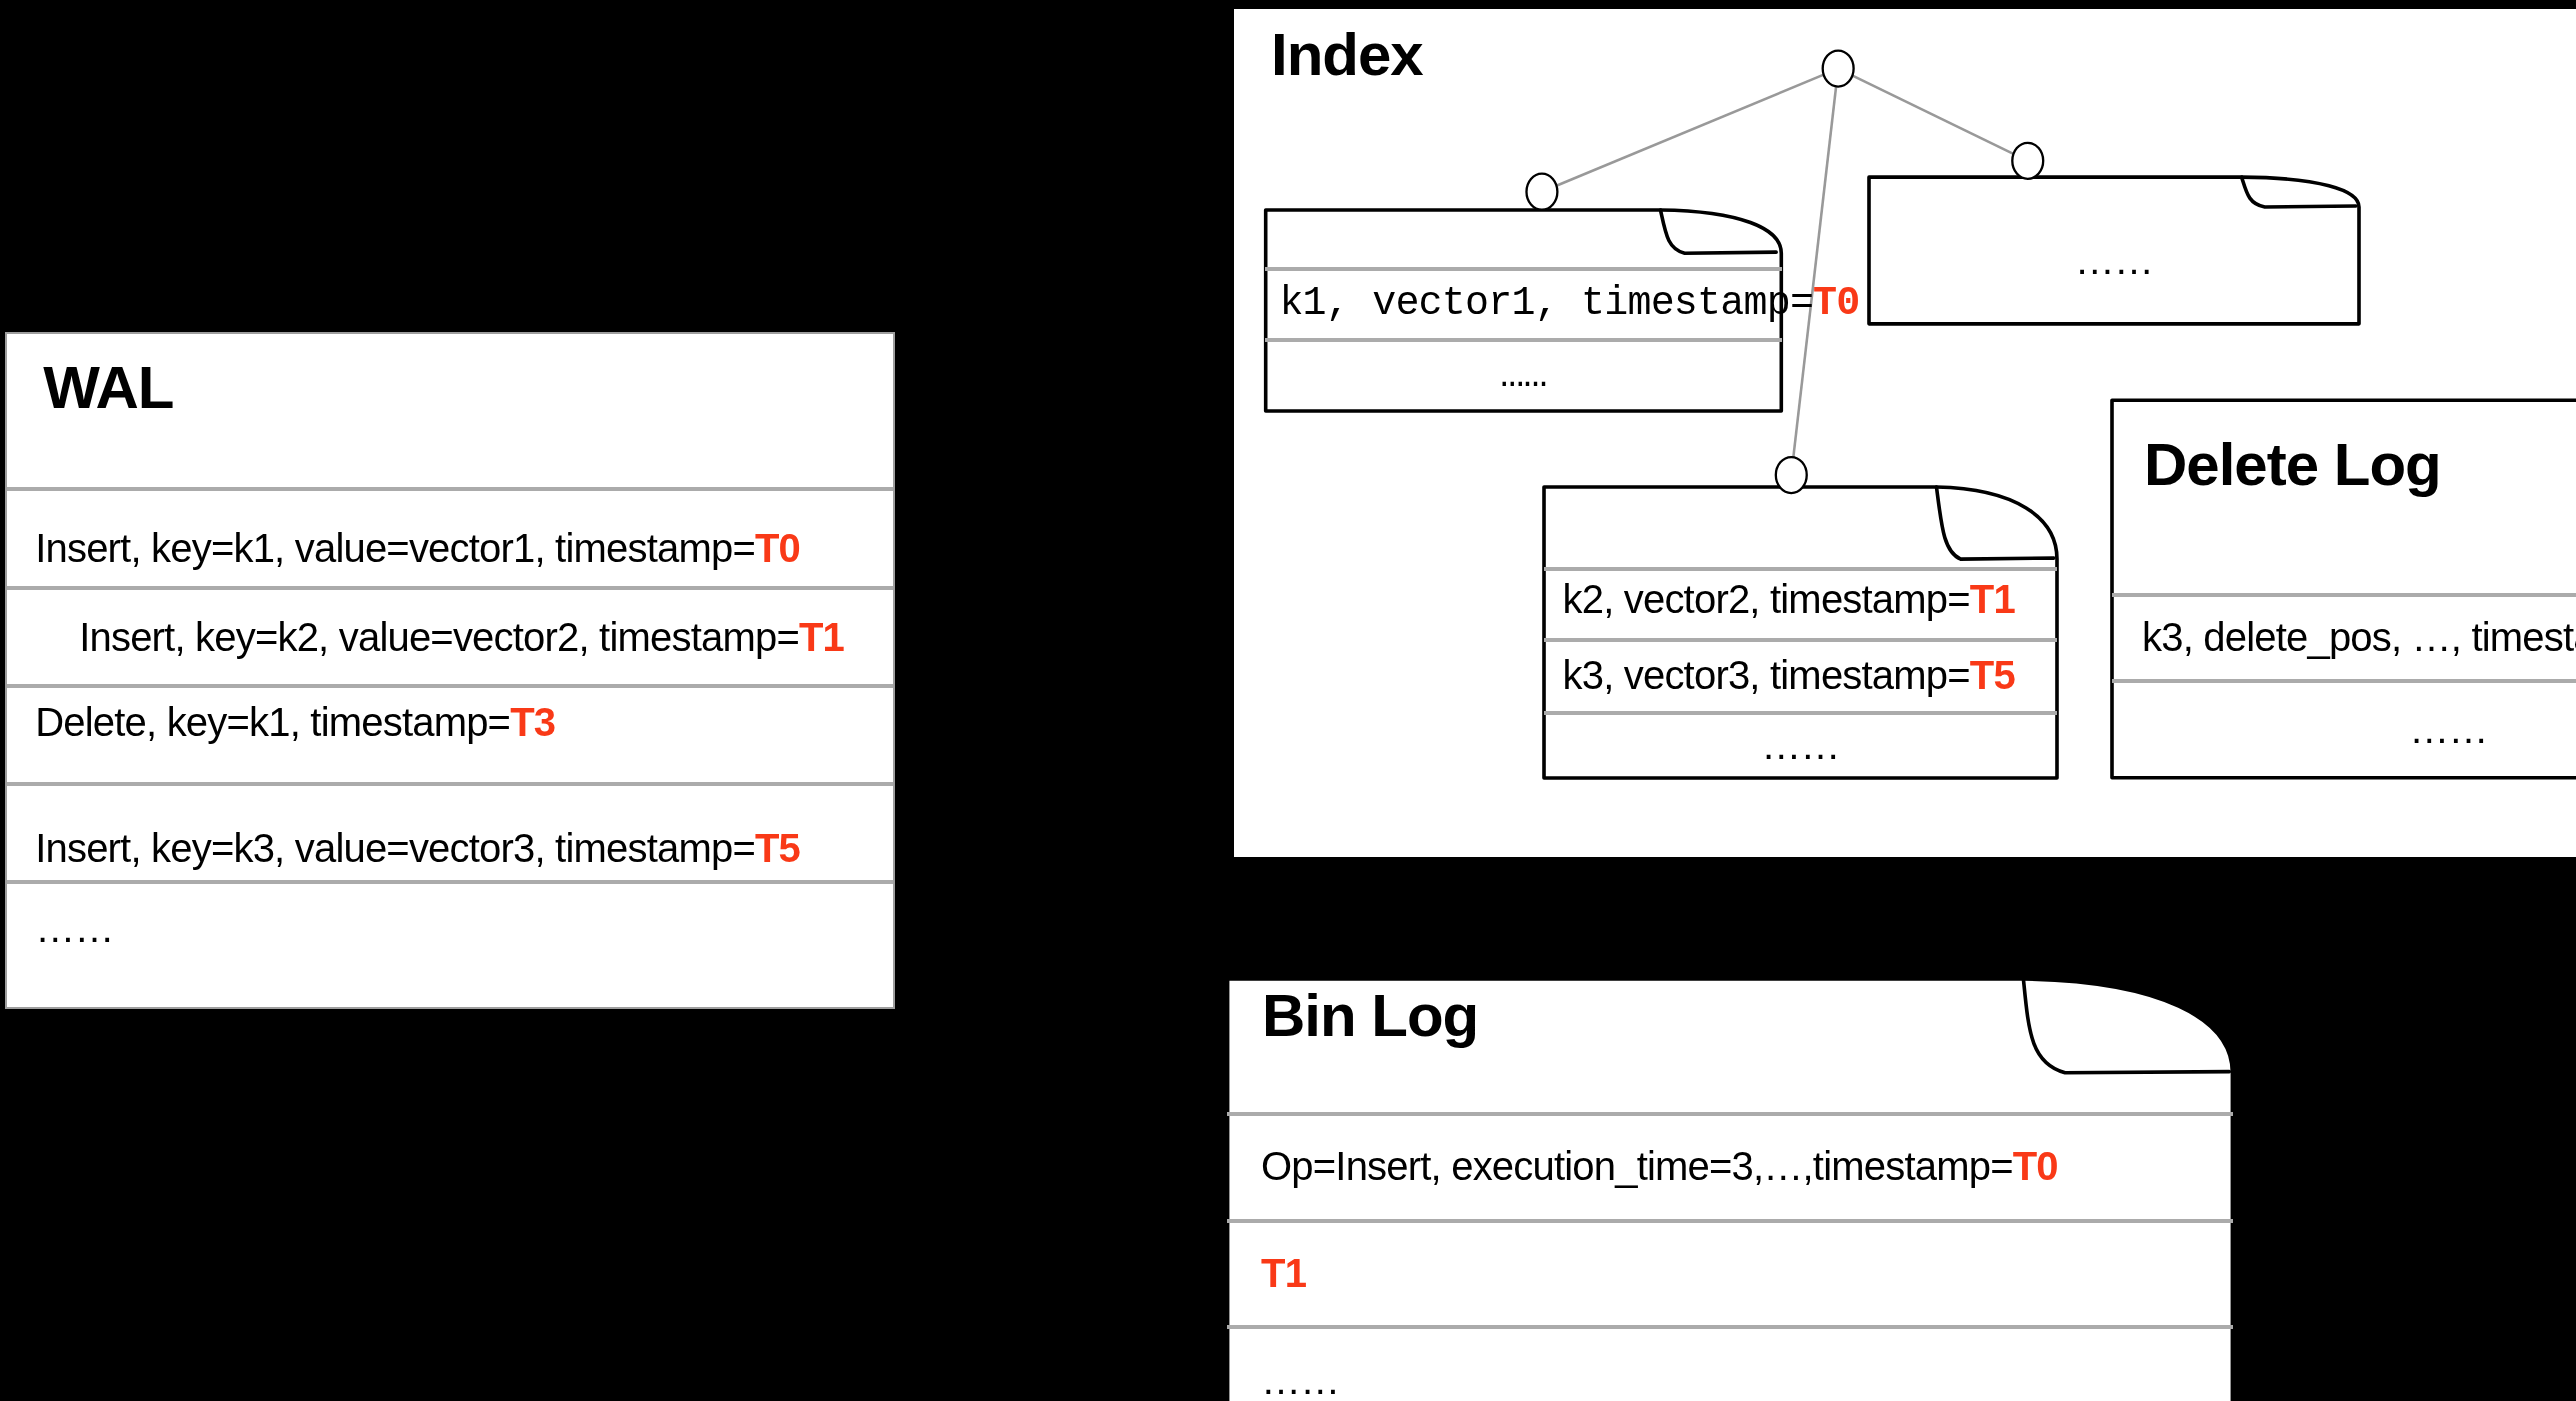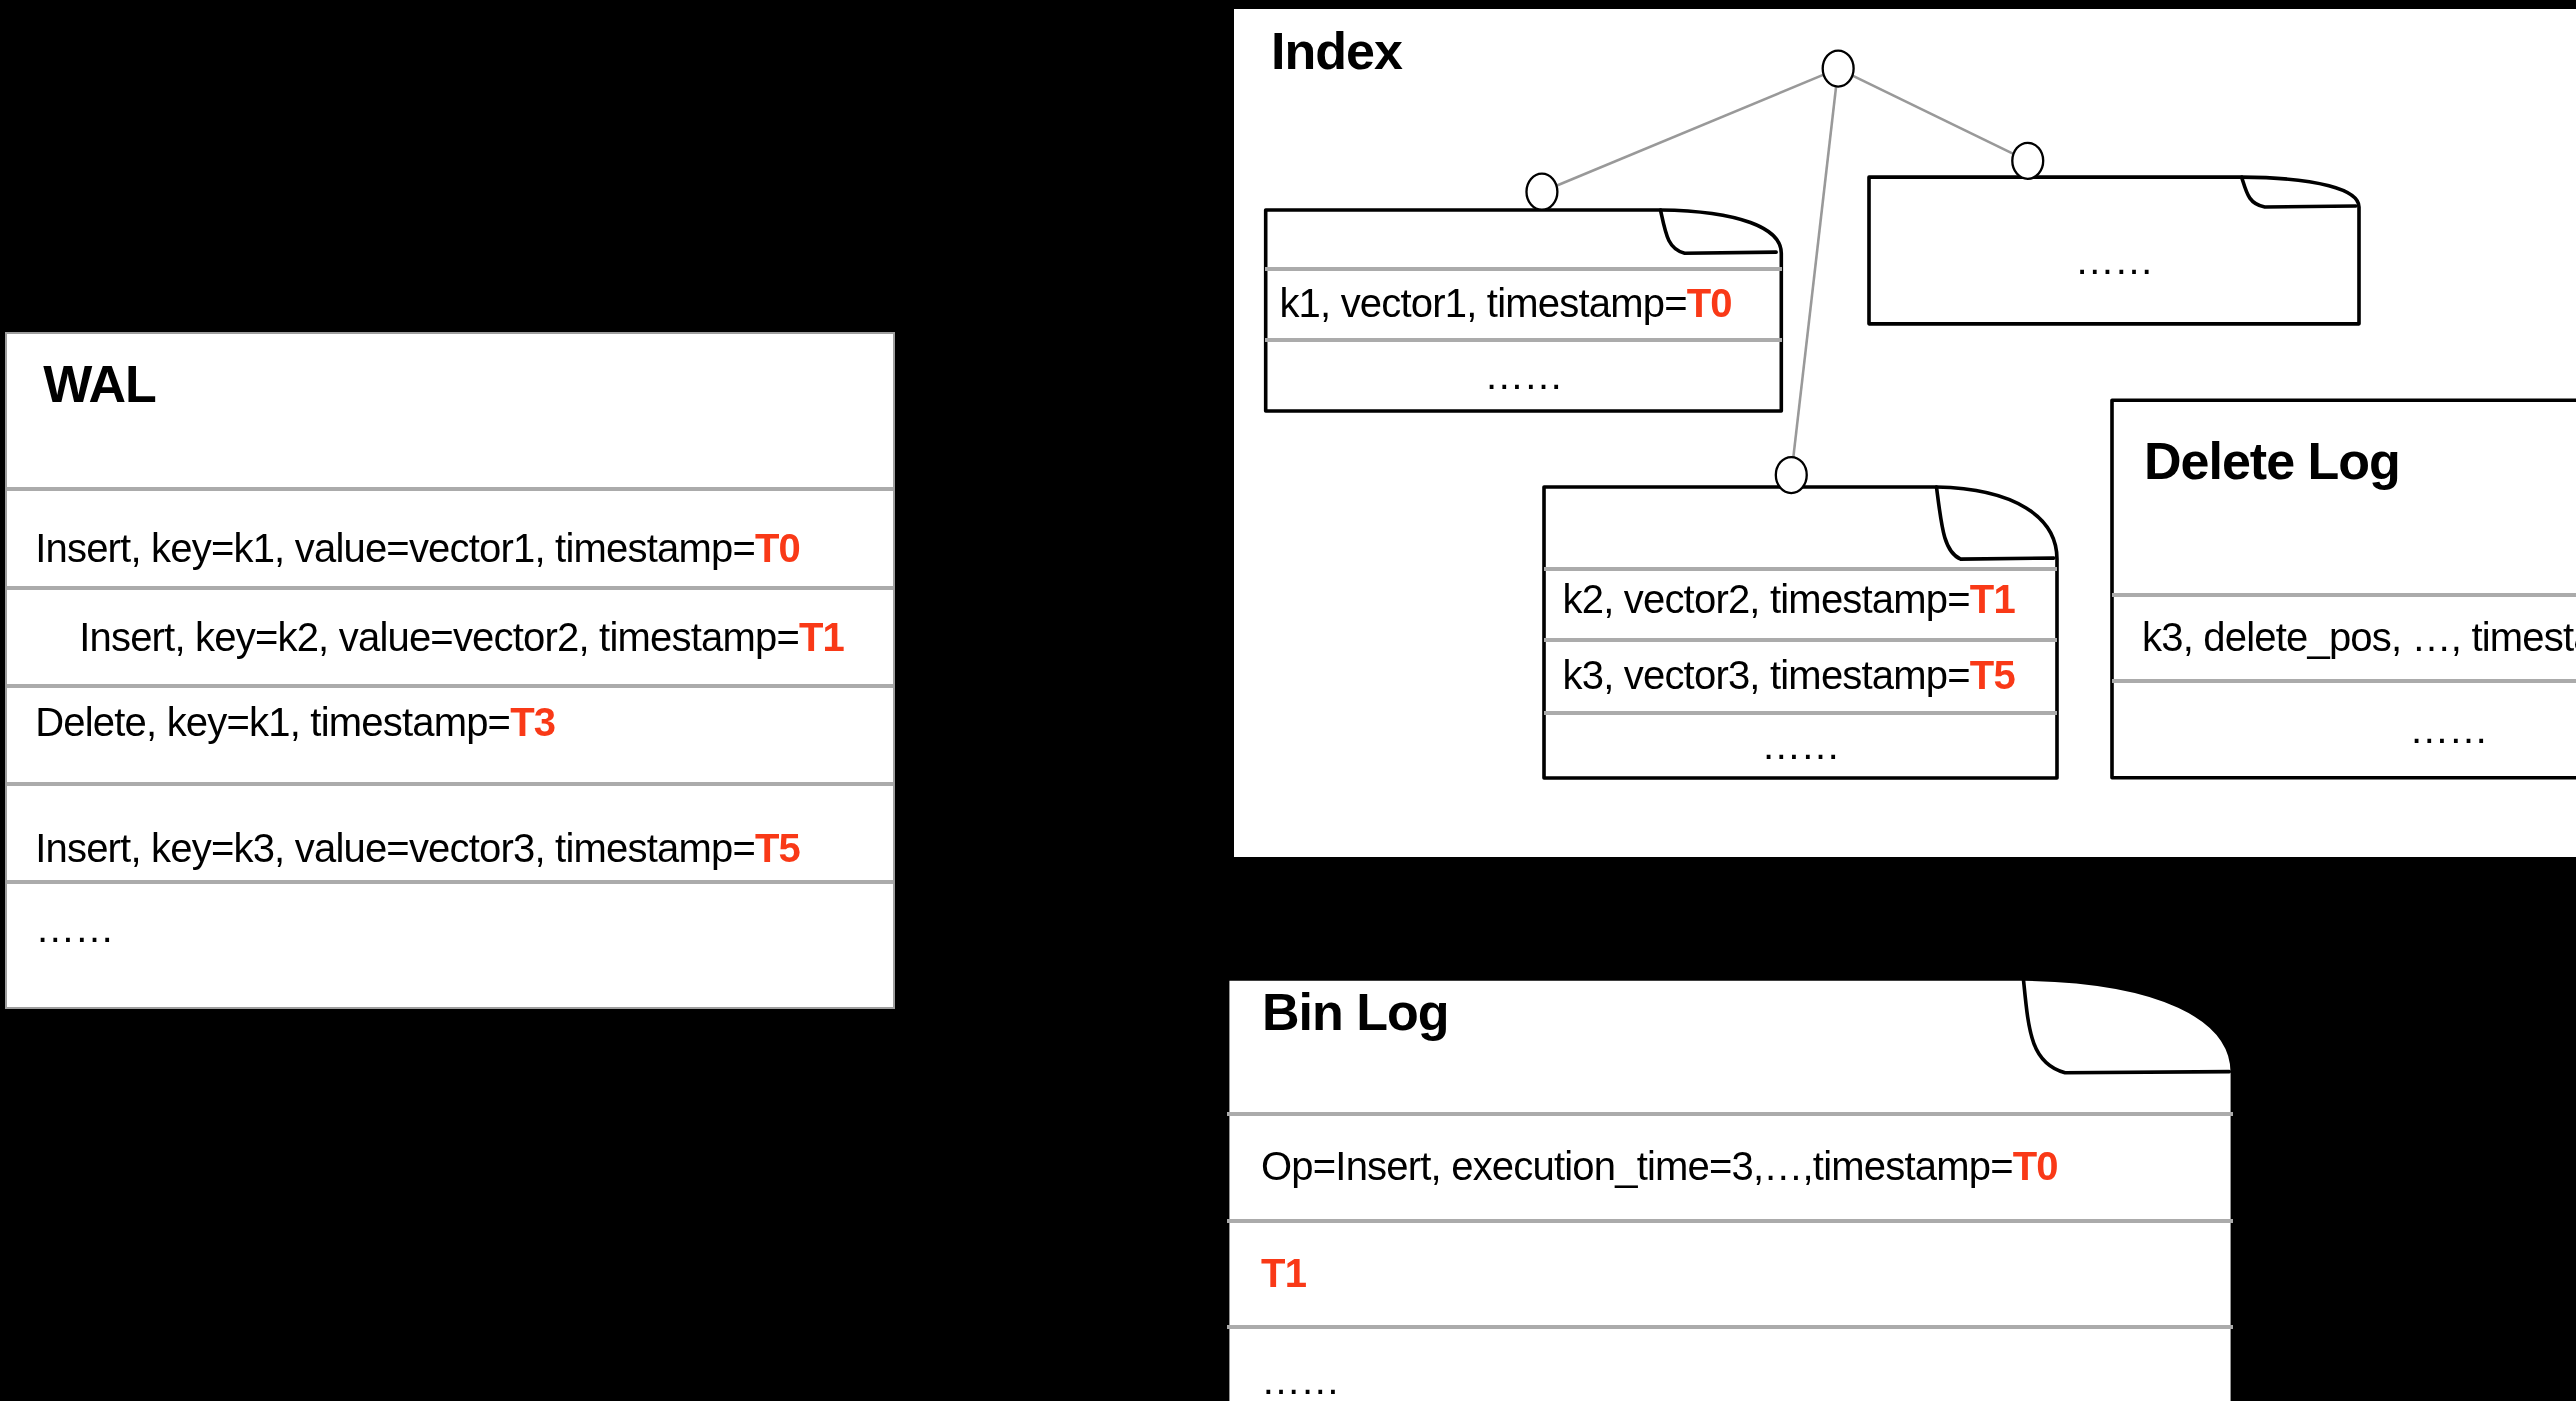--- a/index.html
+++ b/index.html
@@ -6,21 +6,21 @@
     --bg:#000000; --paper:#ffffff; --ink:#000000;
     --red:#f93917; --divider:#ababab; --edge:#999999; --wal-border:#9e9e9e;
   }
   html,body{margin:0;padding:0;background:var(--bg);}
   .canvas{
     position:relative;width:2817px;height:1402px;background:var(--bg);
     font-family:"Liberation Sans","DejaVu Sans",sans-serif;color:var(--ink);
     overflow:hidden;
   }
   .title{
-    position:absolute;margin:0;font-size:52px;font-weight:bold;
+    position:absolute;margin:0;font-size:60px;font-weight:bold;
     letter-spacing:-1px;line-height:1;color:var(--ink);white-space:nowrap;text-align:right;
   }
   .row{
     position:absolute;left:0;right:0;display:flex;align-items:center;
     font-size:40px;letter-spacing:-0.8px;white-space:nowrap;color:var(--ink);
   }
   .row.center{justify-content:center;}
   .ts{font-weight:bold;color:var(--red);}
   .hr{position:absolute;left:0;right:0;height:4.1px;background:var(--divider);}
   .panel{position:absolute;background:var(--paper);}
@@ -75,21 +75,21 @@
   <section class="panel index">
     <h1 class="title" style="left:37px;top:15.5px;">Index</h1>
   </section>
 
   <svg class="tree" width="2817" height="1402" viewBox="0 0 5468 2721">
     <line x1="3568" y1="133" x2="2993" y2="372"></line>
     <line x1="3568" y1="133" x2="3936" y2="312"></line>
     <line x1="3568" y1="133" x2="3477" y2="922"></line>
   </svg>
 
-  <div class="doc" style="left:1265px;top:210px;width:517px;height:238px;">
+  <div class="doc" style="left:1265px;top:210px;width:517px;height:238px;font-family:Liberation Mono, monospace;">
     <svg class="shape" width="517" height="201" viewBox="0 0 1003 391">
       <path class="page" d="M0 0 H768 C921 2 1003 35 1003 84 V391 H0 Z"></path>
       <path class="crease" d="M768 0 C778 46 782 76 815 84 L993 82"></path>
     </svg>
     <div class="hr" style="top:57px;"></div>
     <div class="hr" style="top:128px;"></div>
     <div class="row" style="top:60px;height:67px;padding-left:14.4px;">
       <span>k1, vector1, timestamp=</span>
         <span class="ts">T0</span>
     </div>

